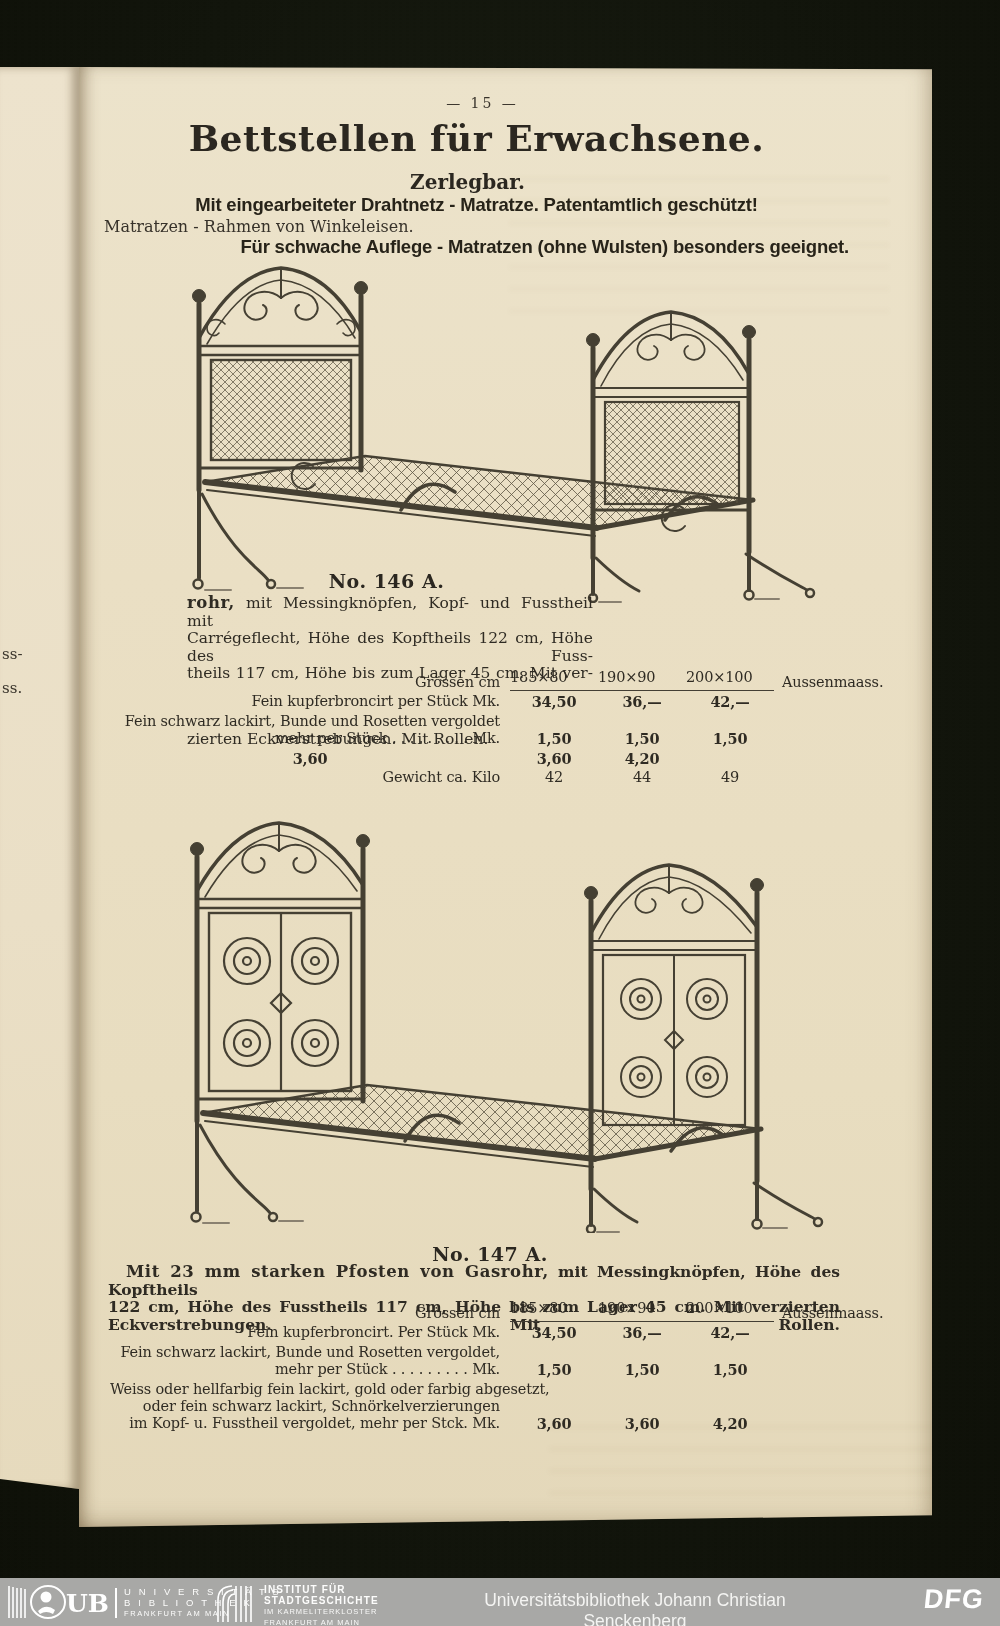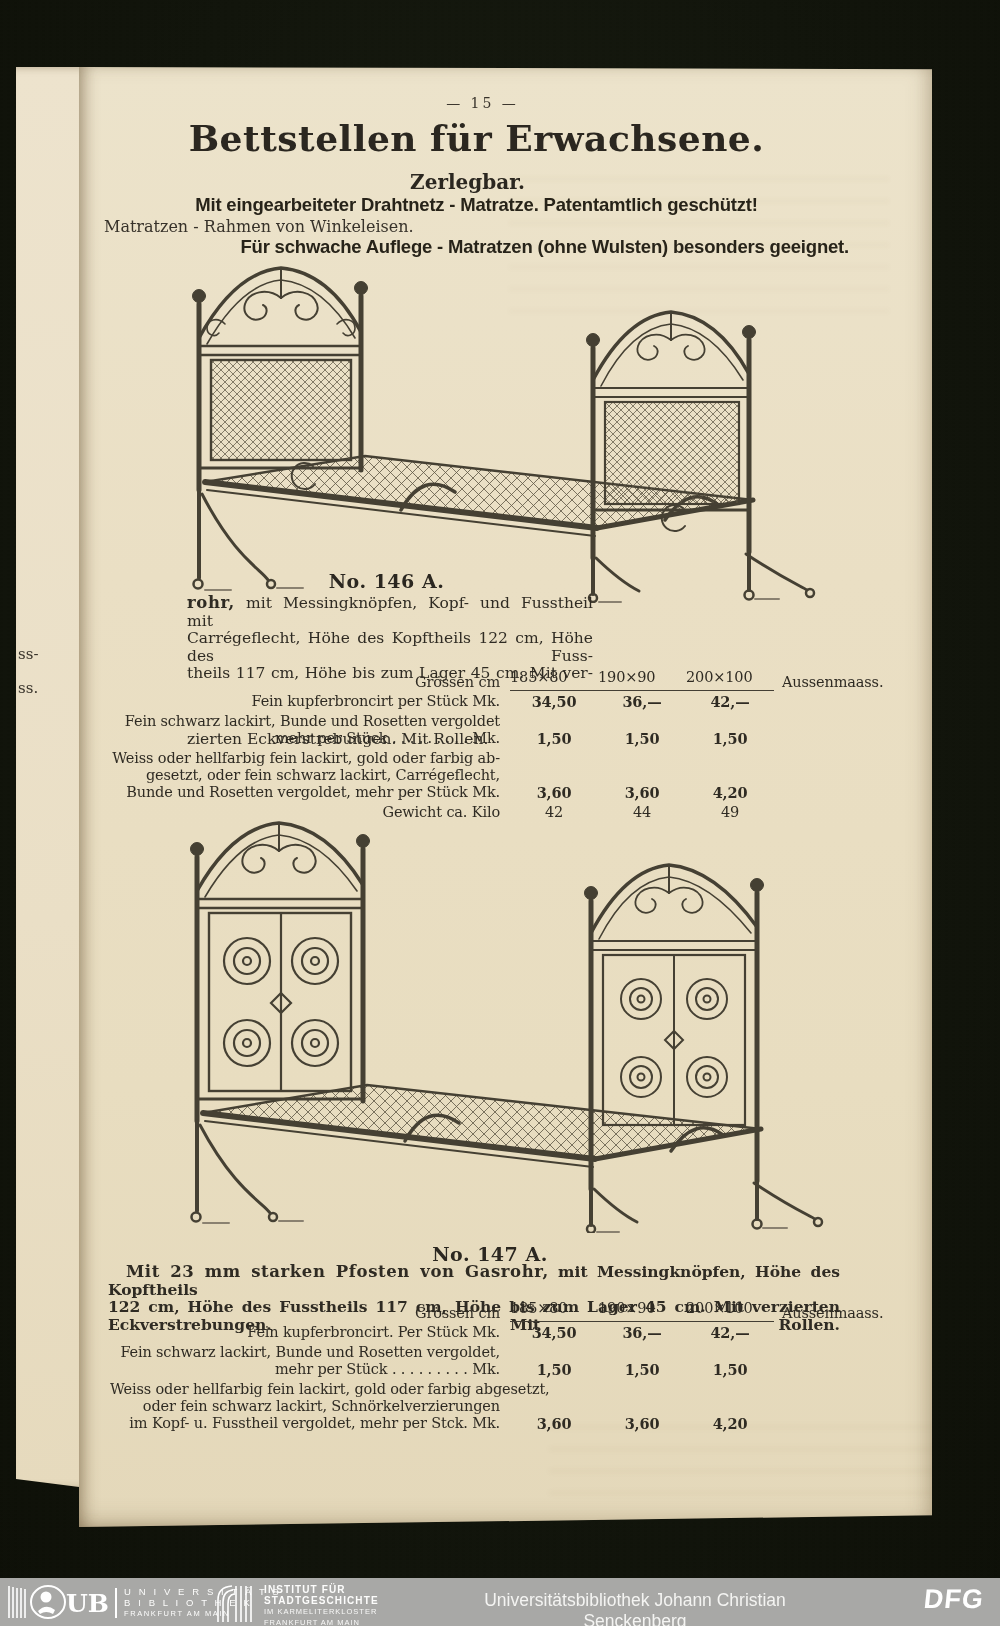--- a/index.html
+++ b/index.html
@@ -3,21 +3,21 @@
 <meta charset="utf-8">
 <style>
   html,body{margin:0;padding:0;}
   body{width:1000px;height:1626px;position:relative;overflow:hidden;
        background:radial-gradient(ellipse at 50% 40%, #1a1e12 0%, #12150c 60%, #0e1008 100%);
        font-family:"DejaVu Serif", serif;}
   .noise{position:absolute;inset:0;pointer-events:none;opacity:.25;
      background:repeating-linear-gradient(0deg,rgba(255,255,255,.015) 0 2px,transparent 2px 4px),
                 repeating-linear-gradient(90deg,rgba(0,0,0,.06) 0 3px,transparent 3px 7px);}
   
-  .page-strip{position:absolute;left:16px;top:67px;width:79px;height:1422px;
+  .page-strip{position:absolute;left:0;top:67px;width:79px;height:1422px;
       background:linear-gradient(180deg,#ede3cd 0%,#eadfc6 60%,#e6dabd 100%);
       box-shadow:inset -7px 0 9px rgba(80,60,32,.38);
       clip-path:polygon(0 0,100% 0,100% 100%,0 99.3%);}
   .page-strip .frag{position:absolute;left:2px;color:#3a352c;font-size:15px;}
   .page{position:absolute;left:79px;top:67px;width:853px;height:1460px;
       background:linear-gradient(180deg,#ece3cb 0%,#eadfc4 35%,#e8ddc0 70%,#e4d8ba 100%);
       box-shadow:inset 12px 0 16px -8px rgba(85,62,30,.45), inset -10px 0 22px -8px rgba(95,72,40,.35),
                  inset 0 -14px 26px -12px rgba(95,72,40,.30), 2px 3px 6px rgba(0,0,0,.6);
       clip-path:polygon(0 0,100% 0.15%,100% 99.2%,0 100%);
       color:#2d2922;}
@@ -182,25 +182,20 @@
       <div class="t-label">
         <div class="t-line">Fein schwarz lackirt, Bunde und Rosetten vergoldet</div>
         <div class="t-line">mehr per Stück  .  .  .  .  .  .  .  .  .  Mk.</div>
       </div>
       <div class="t-val">1,50</div>
       <div class="t-val">1,50</div>
       <div class="t-val">1,50</div>
         <div></div>
     </div>
     <div class="t-row">
-      <div class="t-label">
-        <div class="t-line">Weiss oder hellfarbig fein lackirt, gold oder farbig ab-</div>
-        <div class="t-line">gesetzt, oder fein schwarz lackirt, Carrégeflecht,</div>
-        <div class="t-line">Bunde und Rosetten vergoldet, mehr per Stück Mk.</div>
-      </div>
       <div class="t-val">3,60</div>
       <div class="t-val">3,60</div>
       <div class="t-val">4,20</div>
         <div></div>
     </div>
     <div class="t-row">
       <div class="t-label">
           <div class="t-line">Gewicht ca. Kilo</div>
         </div>
       <div class="t-val" style="font-weight:400;">42</div>

